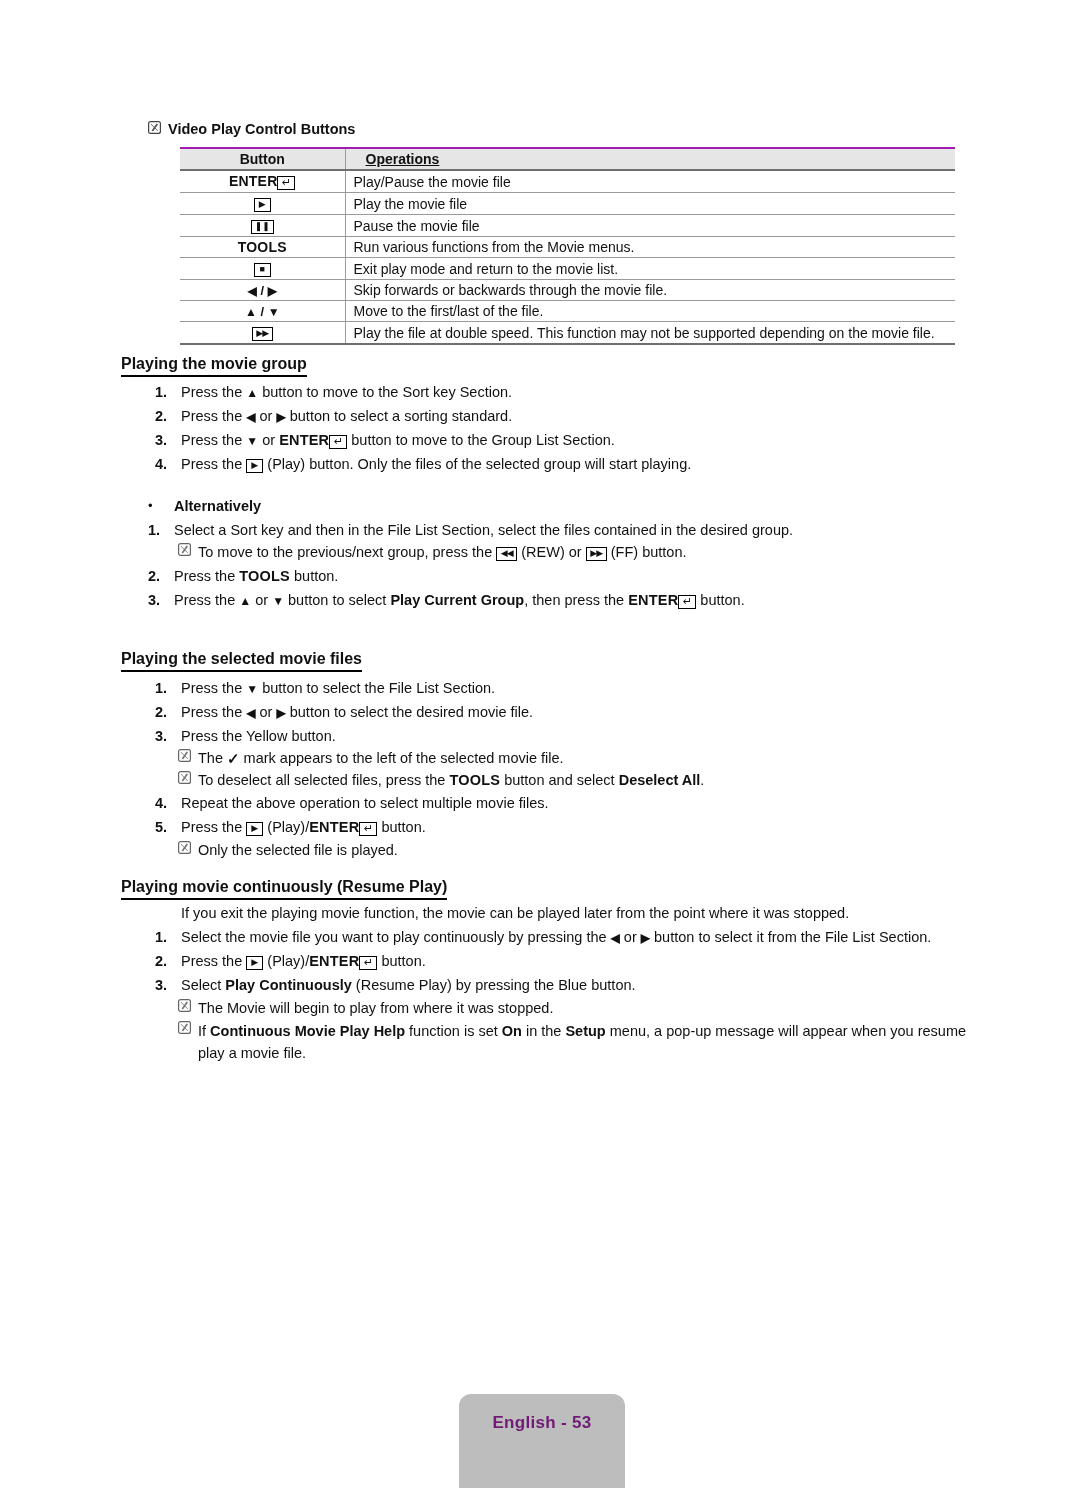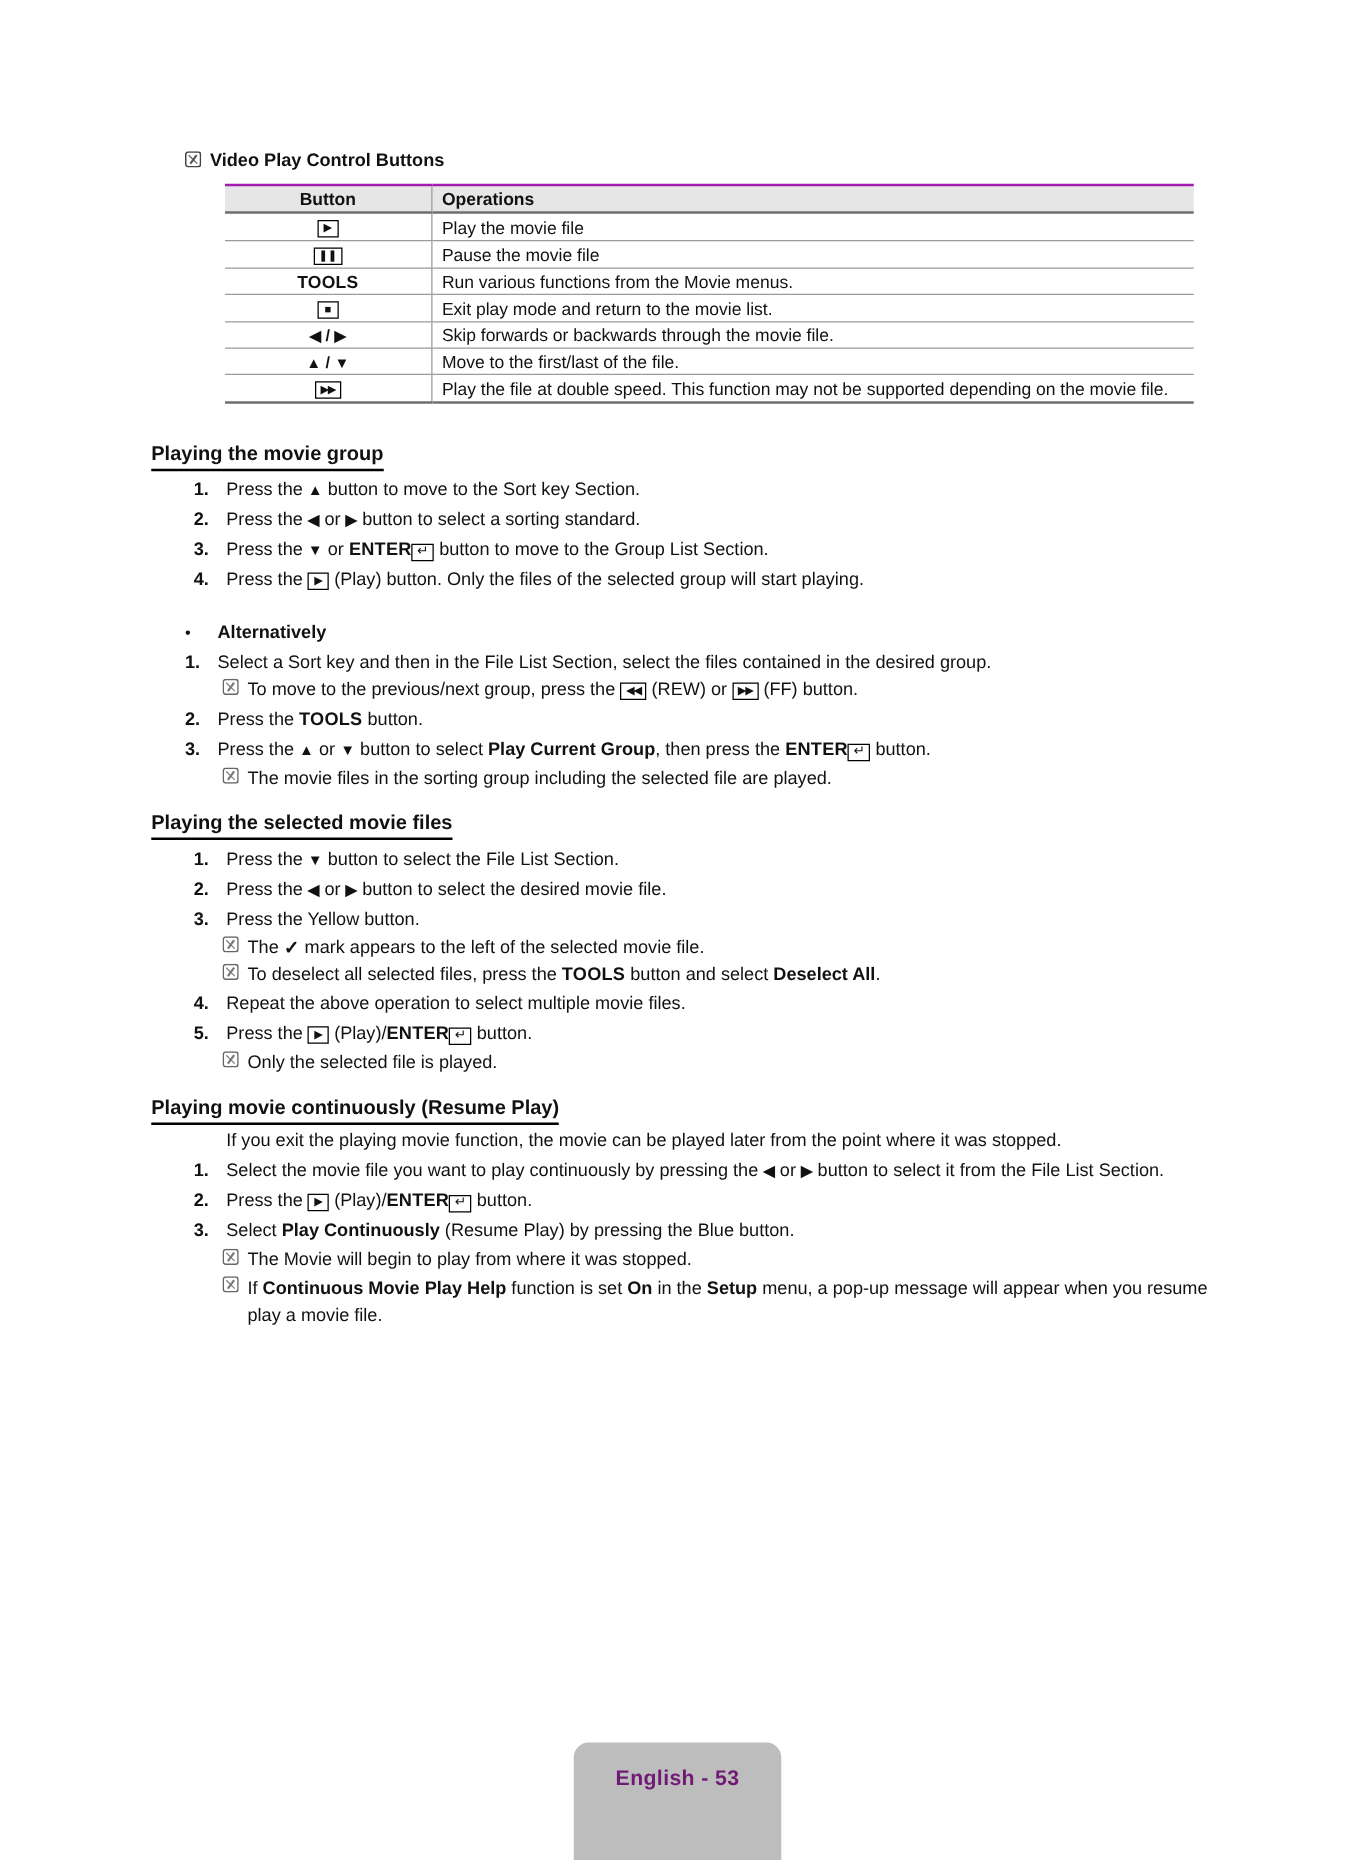--- a/index.html
+++ b/index.html
@@ -92,21 +92,21 @@
   .ctrl-table .col-btn {
     width: 165px;
     text-align: center;
     border-right: 1.2px solid #9a9a9a;
   }
   .ctrl-table .col-ops {
     text-align: left;
     padding-left: 8px;
   }
   .ctrl-table thead .col-btn { text-align: center; }
-  .ctrl-table thead .col-ops { text-align: left; padding-left: 8px; }
+  .ctrl-table thead .col-ops { text-align: left; padding-left: 20px; text-decoration: underline; }
   .ctrl-table tbody tr:last-child td { border-bottom: 2px solid #6f6f6f; }
 
   
   .sec-heading {
     position: absolute;
     font-size: 16px;
     font-weight: bold;
     left: 121px;
     padding-bottom: 2px;
     border-bottom: 2px solid #000;
@@ -188,20 +188,26 @@
 
   <table class="ctrl-table">
     <thead>
       <tr>
         <th class="col-btn">Button</th>
         <th class="col-ops">Operations</th>
       </tr>
     </thead>
     <tbody>
 
+      <tr>
+        <td class="col-btn">
+          <span class="enter-word">ENTER</span><span class="keybox enter">↵</span>
+        </td>
+        <td class="col-ops">Play/Pause the movie file</td>
+      </tr>
 
       <tr>
         <td class="col-btn">
           <span class="keybox">▶</span>
         </td>
         <td class="col-ops">Play the movie file</td>
       </tr>
 
       <tr>
         <td class="col-btn">
@@ -293,30 +299,20 @@
   <div class="li" style="left:148px; top:567px;">
     <span class="num">2.</span>
     <span class="txt"><span>Press the </span><span class="tools">TOOLS</span><span> button.</span></span>
   </div>
 
   <div class="li" style="left:148px; top:591px;">
     <span class="num">3.</span>
     <span class="txt"><span>Press the </span><span class="arrow bold">▲</span><span> or </span><span class="arrow bold">▼</span><span> button to select </span><span class="bold">Play Current Group</span><span>, then press the </span><span class="enter-word">ENTER</span><span class="keybox enter">↵</span><span> button.</span></span>
   </div>
 
-  <div class="noteline" style="left:178px; top:614px;">
-    <span class="note-icon">
-      <svg width="13" height="13" viewBox="0 0 13 13">
-        <rect x="0.6" y="0.6" width="11.8" height="11.8" rx="2" ry="2" fill="#fff" stroke="#666" stroke-width="1.2"></rect>
-        <path d="M3.6 9.4 L8.6 2.6 L10.0 3.6 L5.0 10.4 Z" fill="#777"></path>
-        <path d="M3.0 3.2 L9.8 9.9" stroke="#777" stroke-width="0.9" fill="none"></path>
-      </svg>
-    </span>
-    <span>The movie files in the sorting group including the selected file are played.</span>
-  </div>
 
   <div class="sec-heading" style="top:650px;">Playing the selected movie files</div>
 
   <div class="li" style="left:155px; top:679px;">
     <span class="num">1.</span>
     <span class="txt"><span>Press the </span><span class="arrow bold">▼</span><span> button to select the File List Section.</span></span>
   </div>
 
   <div class="li" style="left:155px; top:703px;">
     <span class="num">2.</span>

